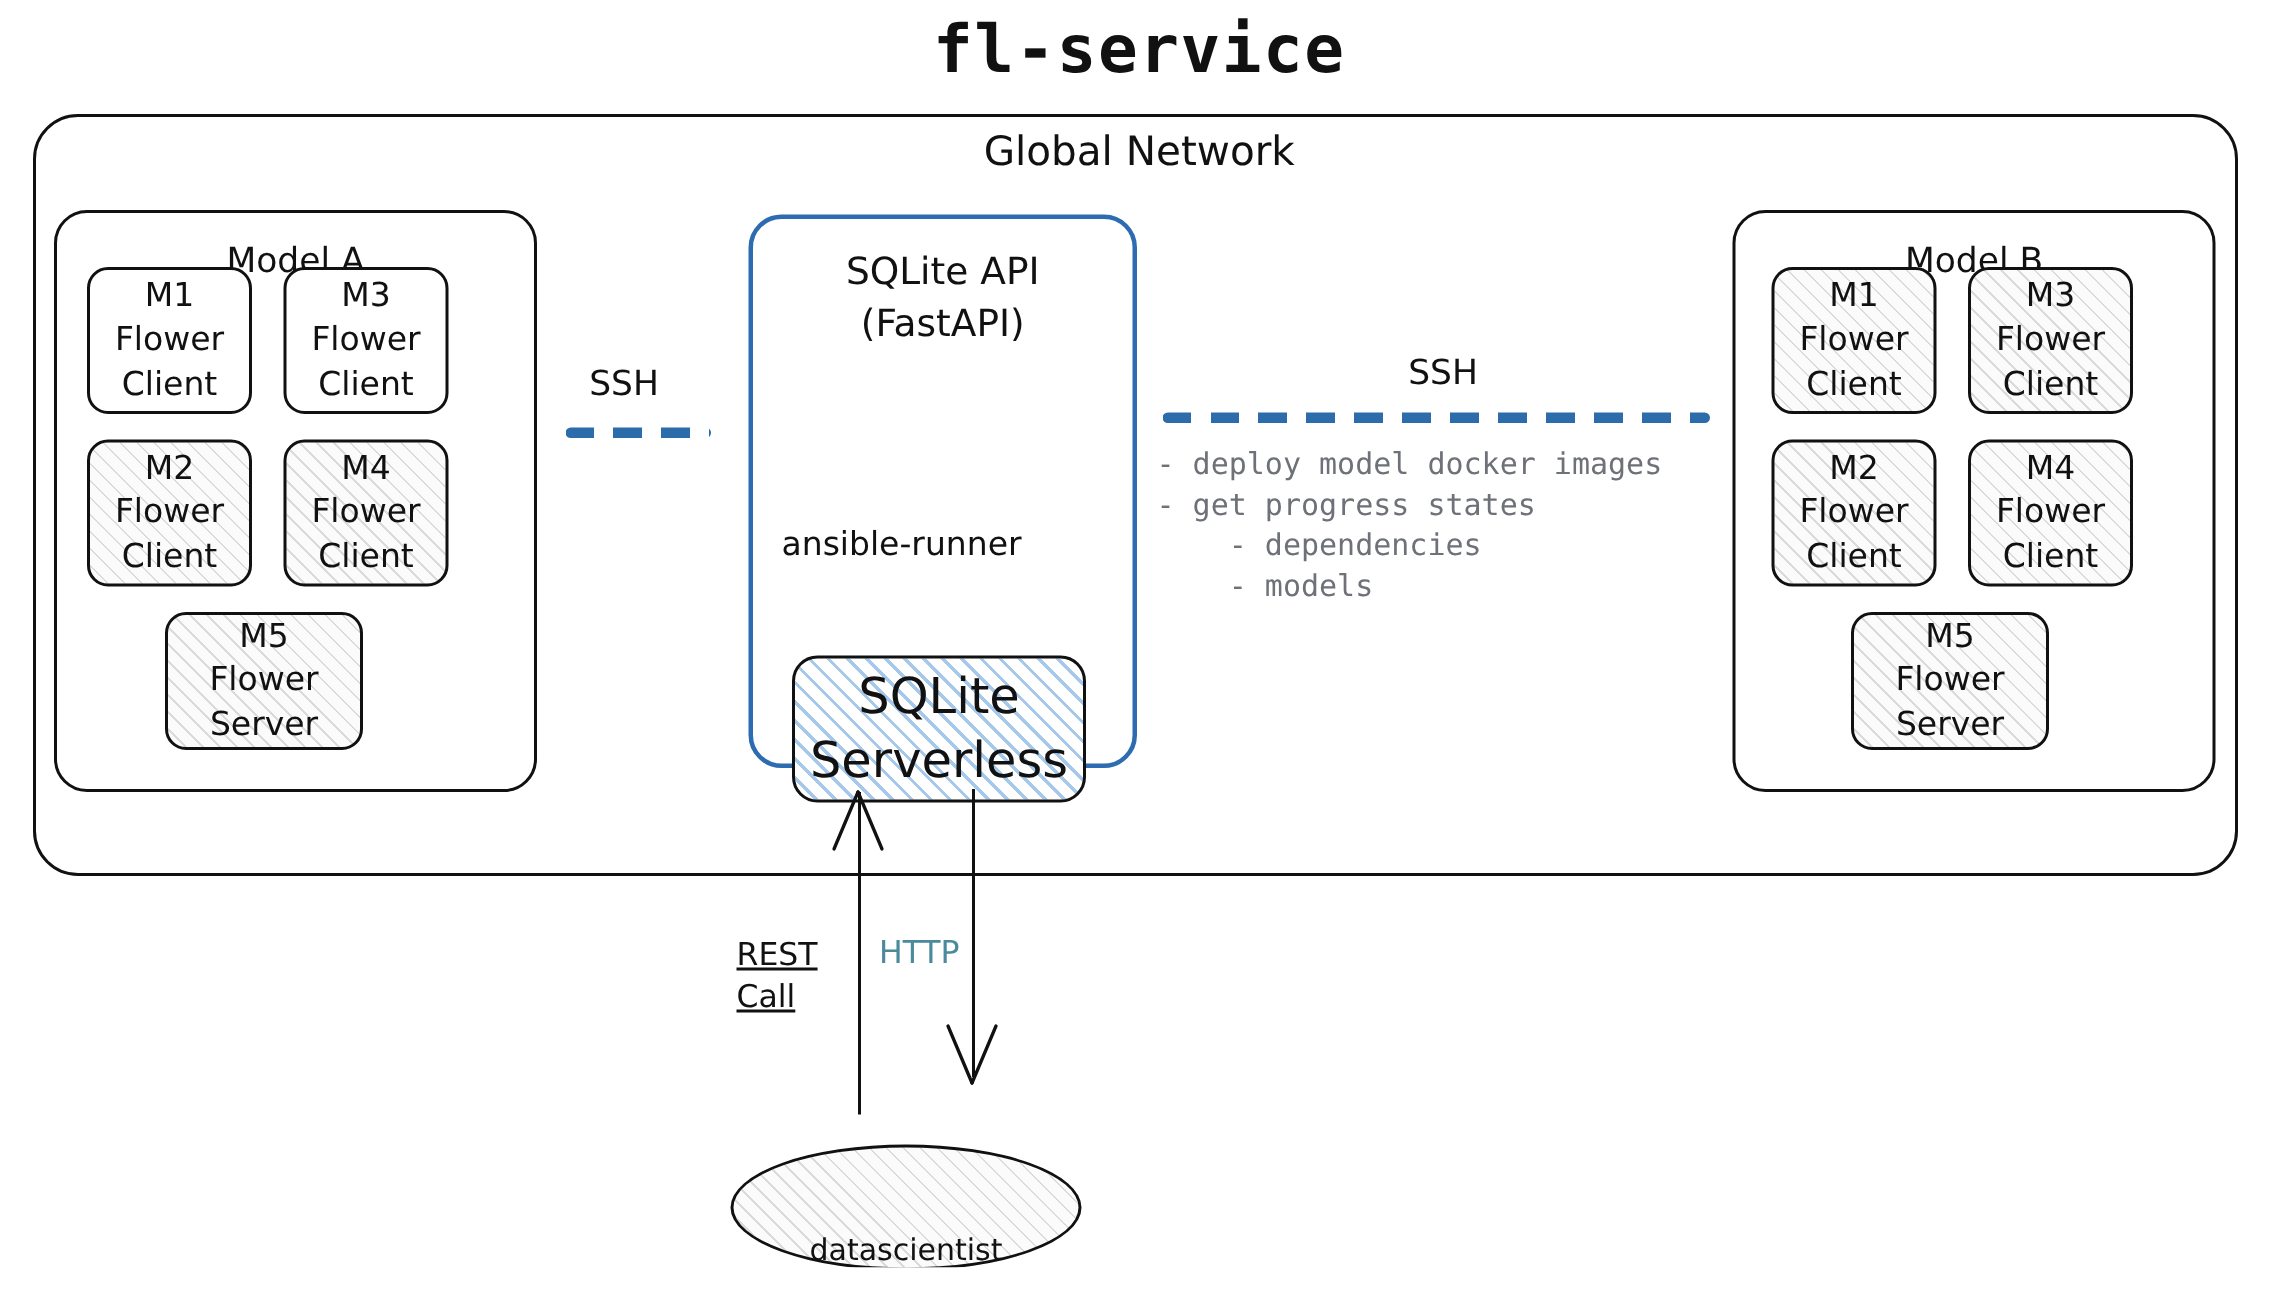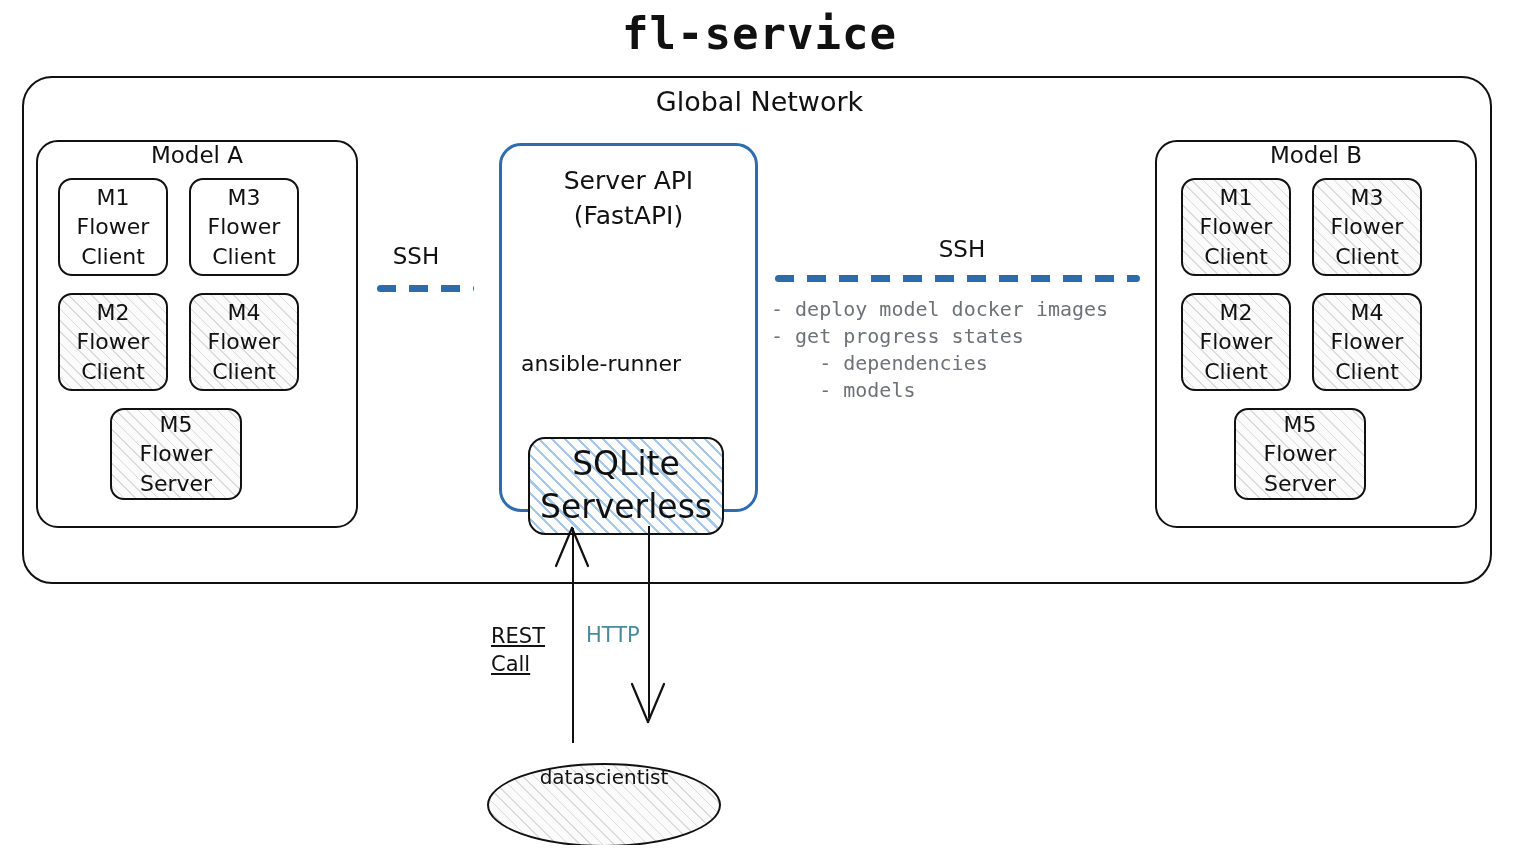--- a/index.html
+++ b/index.html
@@ -54,21 +54,21 @@
   .group-box {
     position: absolute;
     border: 2.2px solid #111111;
     border-radius: 22px;
     box-sizing: border-box;
     background: #ffffff;
   }
   .group-title {
     position: absolute;
     left: 0; right: 0;
-    top: 0;
+    top: 19px;
     text-align: center;
     font-size: 23px;
     color: #111111;
   }
 
   
   .node {
     position: absolute;
     border: 2.2px solid #111111;
     border-radius: 14px;
@@ -220,21 +220,21 @@
     color: #4a8a9c;
   }
   #datascientist-ellipse {
     position: absolute;
     left: 487px; top: 763px;
     width: 234px; height: 84px;
     border: 2.6px solid #111111;
     border-radius: 50%;
     box-sizing: border-box;
     display: flex;
-    align-items: flex-start;
+    align-items: flex-end;
     justify-content: center;
     font-size: 20px;
     color: #111111;
   }
   svg.arrowhead { position: absolute; overflow: visible; }
 </style>
 </head>
 <body>
 
 <div id="canvas">
@@ -300,21 +300,21 @@
   </div>
   <div class="node hatch-grey" style="left:1234px; top:408px; width:132px; height:92px;">
     <span class="ln">M5</span>
     <span class="ln">Flower</span>
     <span class="ln">Server</span>
   </div>
 
   <div id="python-api-box">
 
     <div id="python-api-title">
-      <span>Server API</span><br>
+      <span>SQLite API</span><br>
       <span>(FastAPI)</span>
     </div>
 
 
     <div id="ansible-runner-label">ansible-runner</div>
 
     <div id="sqlite-box" class="hatch-blue">
       <span class="ln">SQLite</span>
       <span class="ln">Serverless</span>
     </div>

